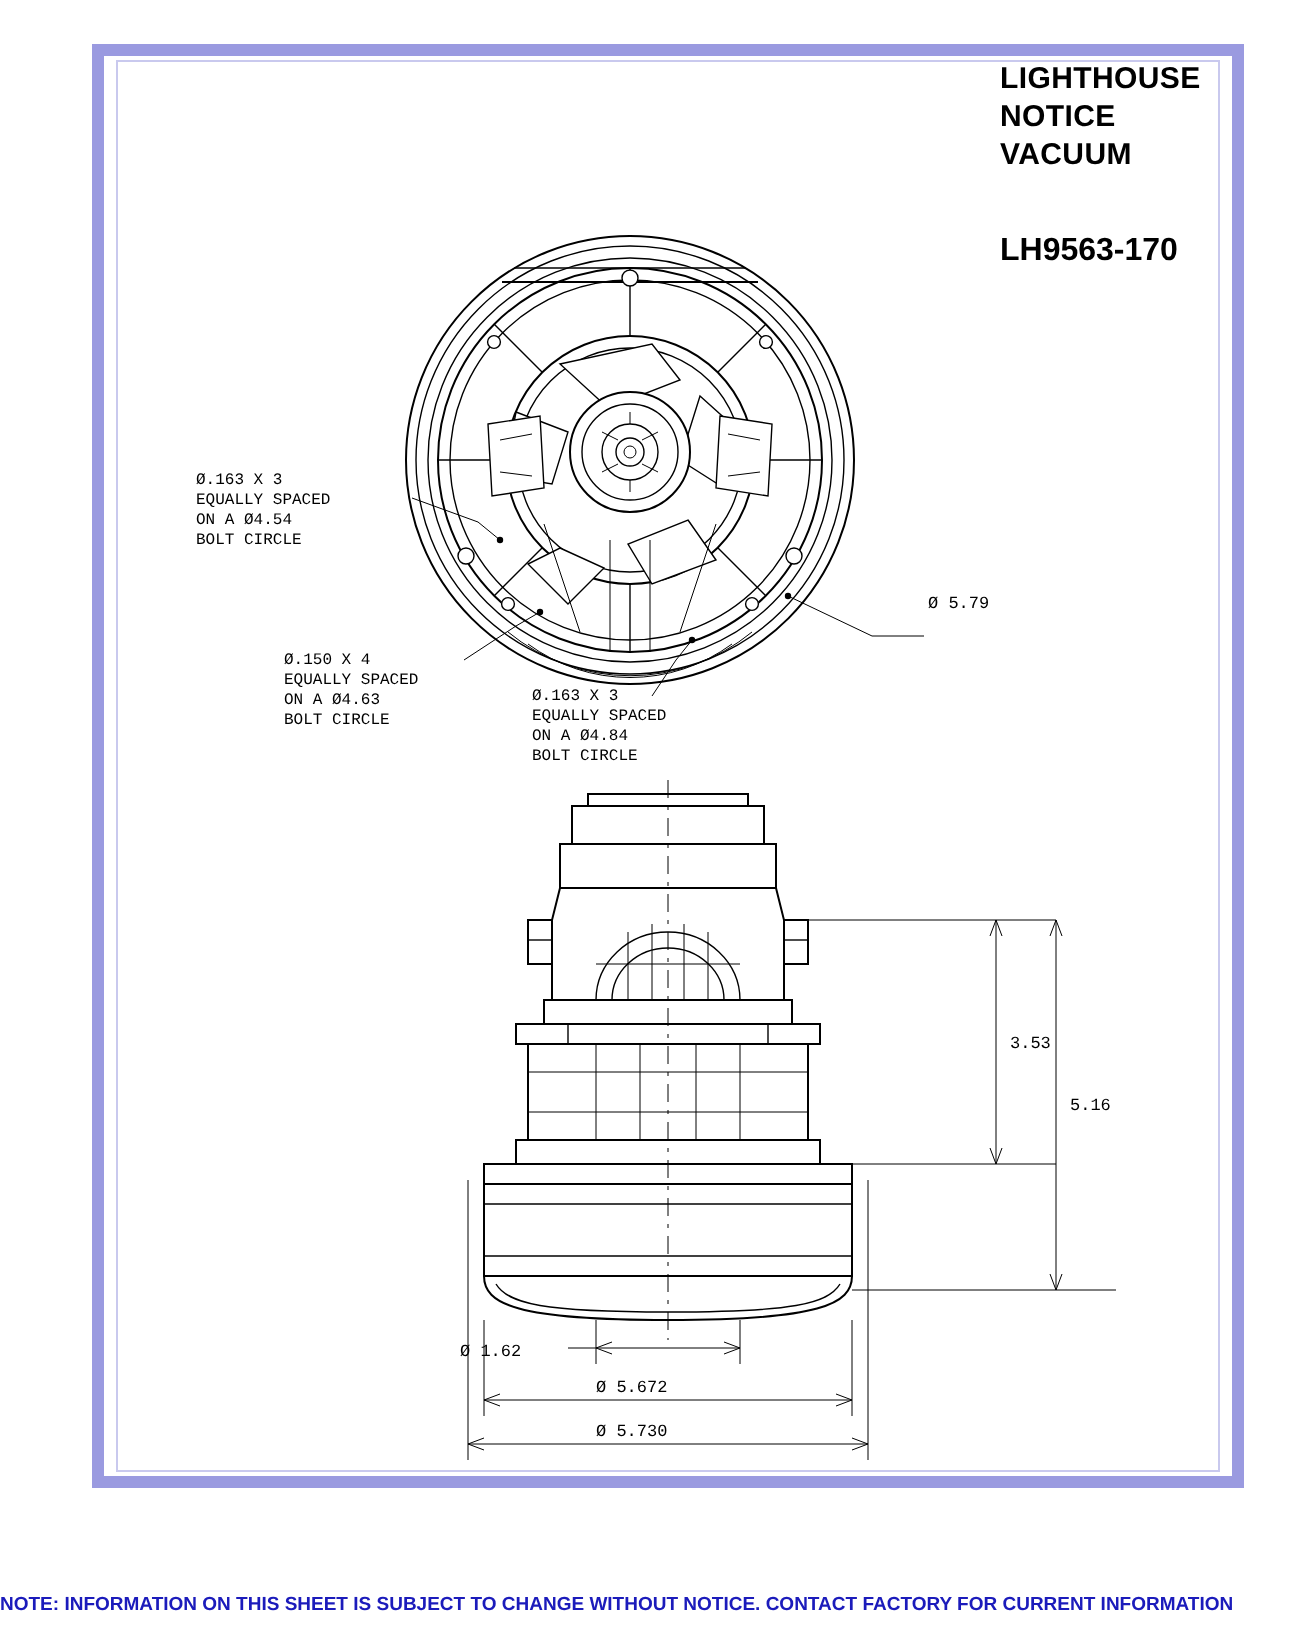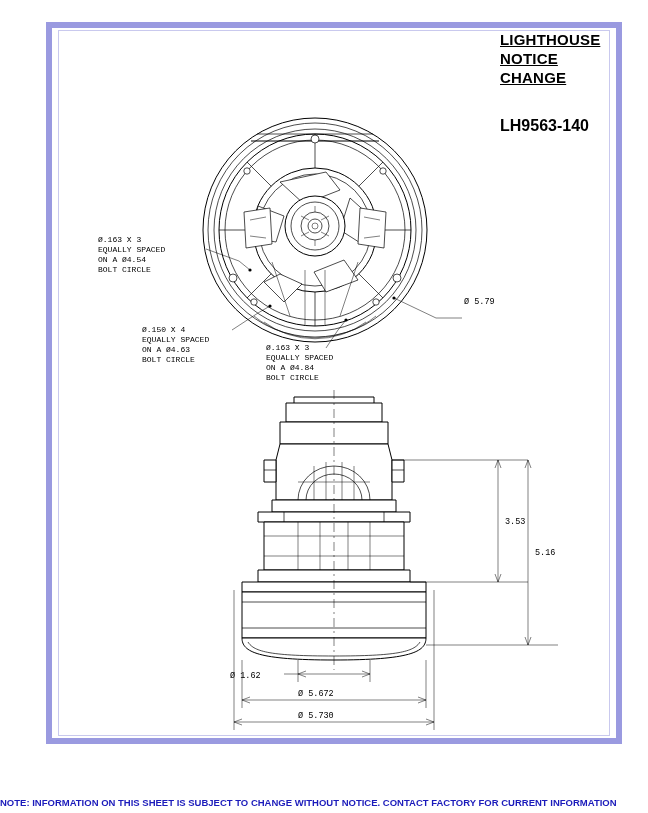--- a/index.html
+++ b/index.html
@@ -46,21 +46,21 @@
     left: 500px;
     top: 30px;
     width: 136px;
     text-align: left;
     font-weight: bold;
     font-size: 15px;
     line-height: 19px;
     color: #000;
     letter-spacing: 0.2px;
   }
-  .brand div { white-space: nowrap; text-decoration: underline; }
+  .brand div { white-space: nowrap; }
   .model {
     position: absolute;
     left: 500px;
     top: 117px;
     font-weight: bold;
     font-size: 16px;
     color: #000;
     white-space: nowrap;
   }
   
@@ -104,24 +104,24 @@
 <body>
 
 <div id="sheet">
 
   <div class="frame-outer"></div>
   <div class="frame-inner"></div>
 
   <div class="brand">
     <div>LIGHTHOUSE</div>
     <div>NOTICE</div>
-    <div>CHANGE</div>
+    <div>VACUUM</div>
   </div>
 
-  <div class="model">LH9563-140</div>
+  <div class="model">LH9563-170</div>
 
   <div class="drawing">
     <svg class="dw" width="552" height="706" viewBox="0 0 552 706" xmlns="http://www.w3.org/2000/svg">
 
       <g>
 
         <circle class="fillw" cx="257" cy="200" r="112"></circle>
         <circle class="ln-thin" cx="257" cy="200" r="107"></circle>
         <circle class="ln-thin" cx="257" cy="200" r="101"></circle>
         <circle class="ln" cx="257" cy="200" r="96"></circle>

